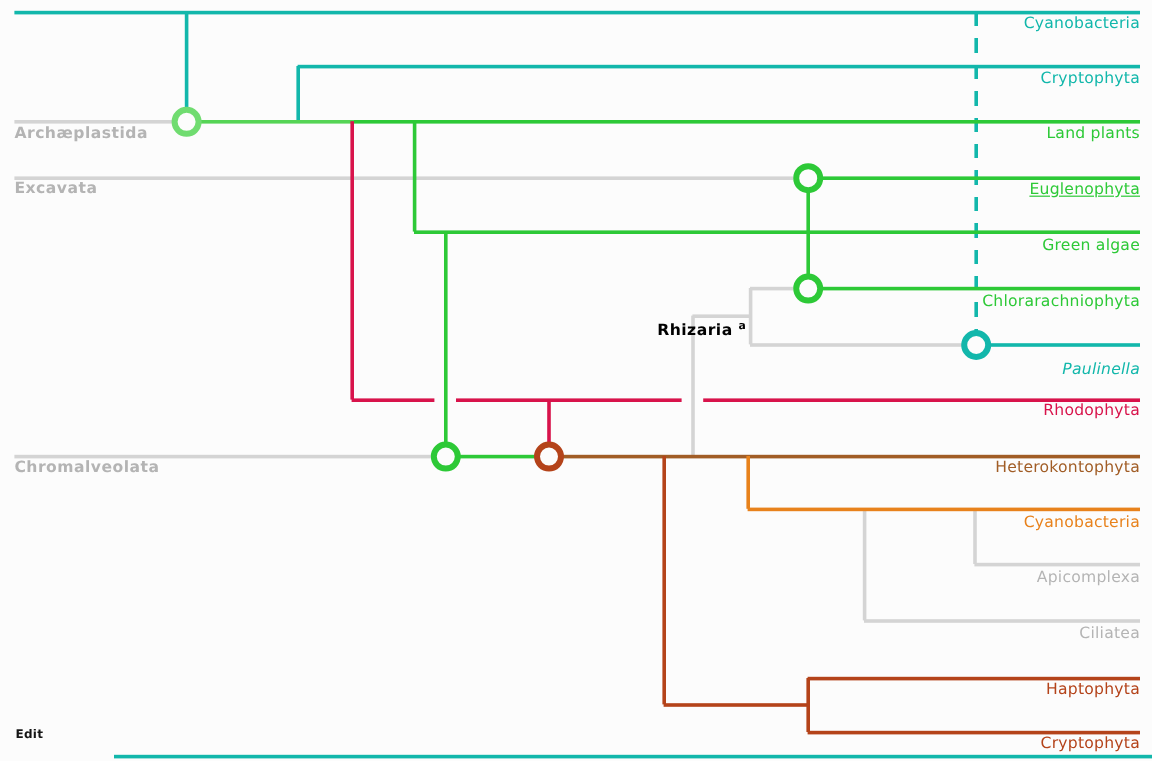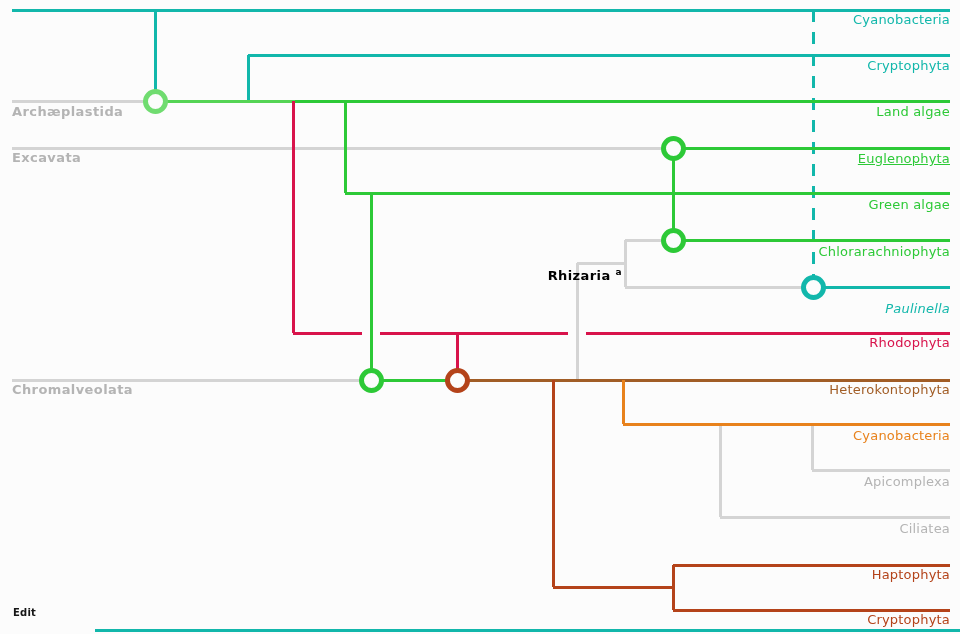--- a/index.html
+++ b/index.html
@@ -77,21 +77,21 @@
       <div class="node" style="left: 142.5px; top: 88.5px; border-color: rgb(112, 220, 112);"></div>
       <div class="node" style="left: 660.5px; top: 135.5px; border-color: rgb(45, 201, 55);"></div>
       <div class="node" style="left: 660.5px; top: 227.5px; border-color: rgb(45, 201, 55);"></div>
       <div class="node" style="left: 800.5px; top: 274.5px; border-color: rgb(18, 183, 171);"></div>
       <div class="node" style="left: 358.5px; top: 367.5px; border-color: rgb(45, 201, 55);"></div>
       <div class="node" style="left: 444.5px; top: 367.5px; border-color: rgb(180, 67, 26);"></div>
     </div>
 
   <span class="taxon" style="top: 12px; color: rgb(18, 183, 171);">Cyanobacteria</span>
   <span class="taxon" style="top: 58px; color: rgb(18, 183, 171);">Cryptophyta</span>
-  <span class="taxon" style="top: 104px; color: rgb(45, 201, 55);">Land algae</span>
+  <span class="taxon" style="top: 104px; color: rgb(45, 201, 55);">Land plants</span>
   <span class="taxon" style="top: 151px; color: rgb(45, 201, 55); text-decoration: underline;">Euglenophyta</span>
   <span class="taxon" style="top: 197px; color: rgb(45, 201, 55);">Green algae</span>
   <span class="taxon" style="top: 244px; color: rgb(45, 201, 55);">Chlorarachniophyta</span>
   <span class="taxon" style="top: 301px; color: rgb(18, 183, 171); font-style: italic;">Paulinella</span>
   <span class="taxon" style="top: 335px; color: rgb(216, 19, 75);">Rhodophyta</span>
   <span class="taxon" style="top: 382px; color: rgb(161, 93, 38);">Heterokontophyta</span>
   <span class="taxon" style="top: 428px; color: rgb(232, 130, 28);">Cyanobacteria</span>
   <span class="taxon" style="top: 474px; color: rgb(180, 180, 180);">Apicomplexa</span>
   <span class="taxon" style="top: 521px; color: rgb(180, 180, 180);">Ciliatea</span>
   <span class="taxon" style="top: 567px; color: rgb(180, 67, 26);">Haptophyta</span>

